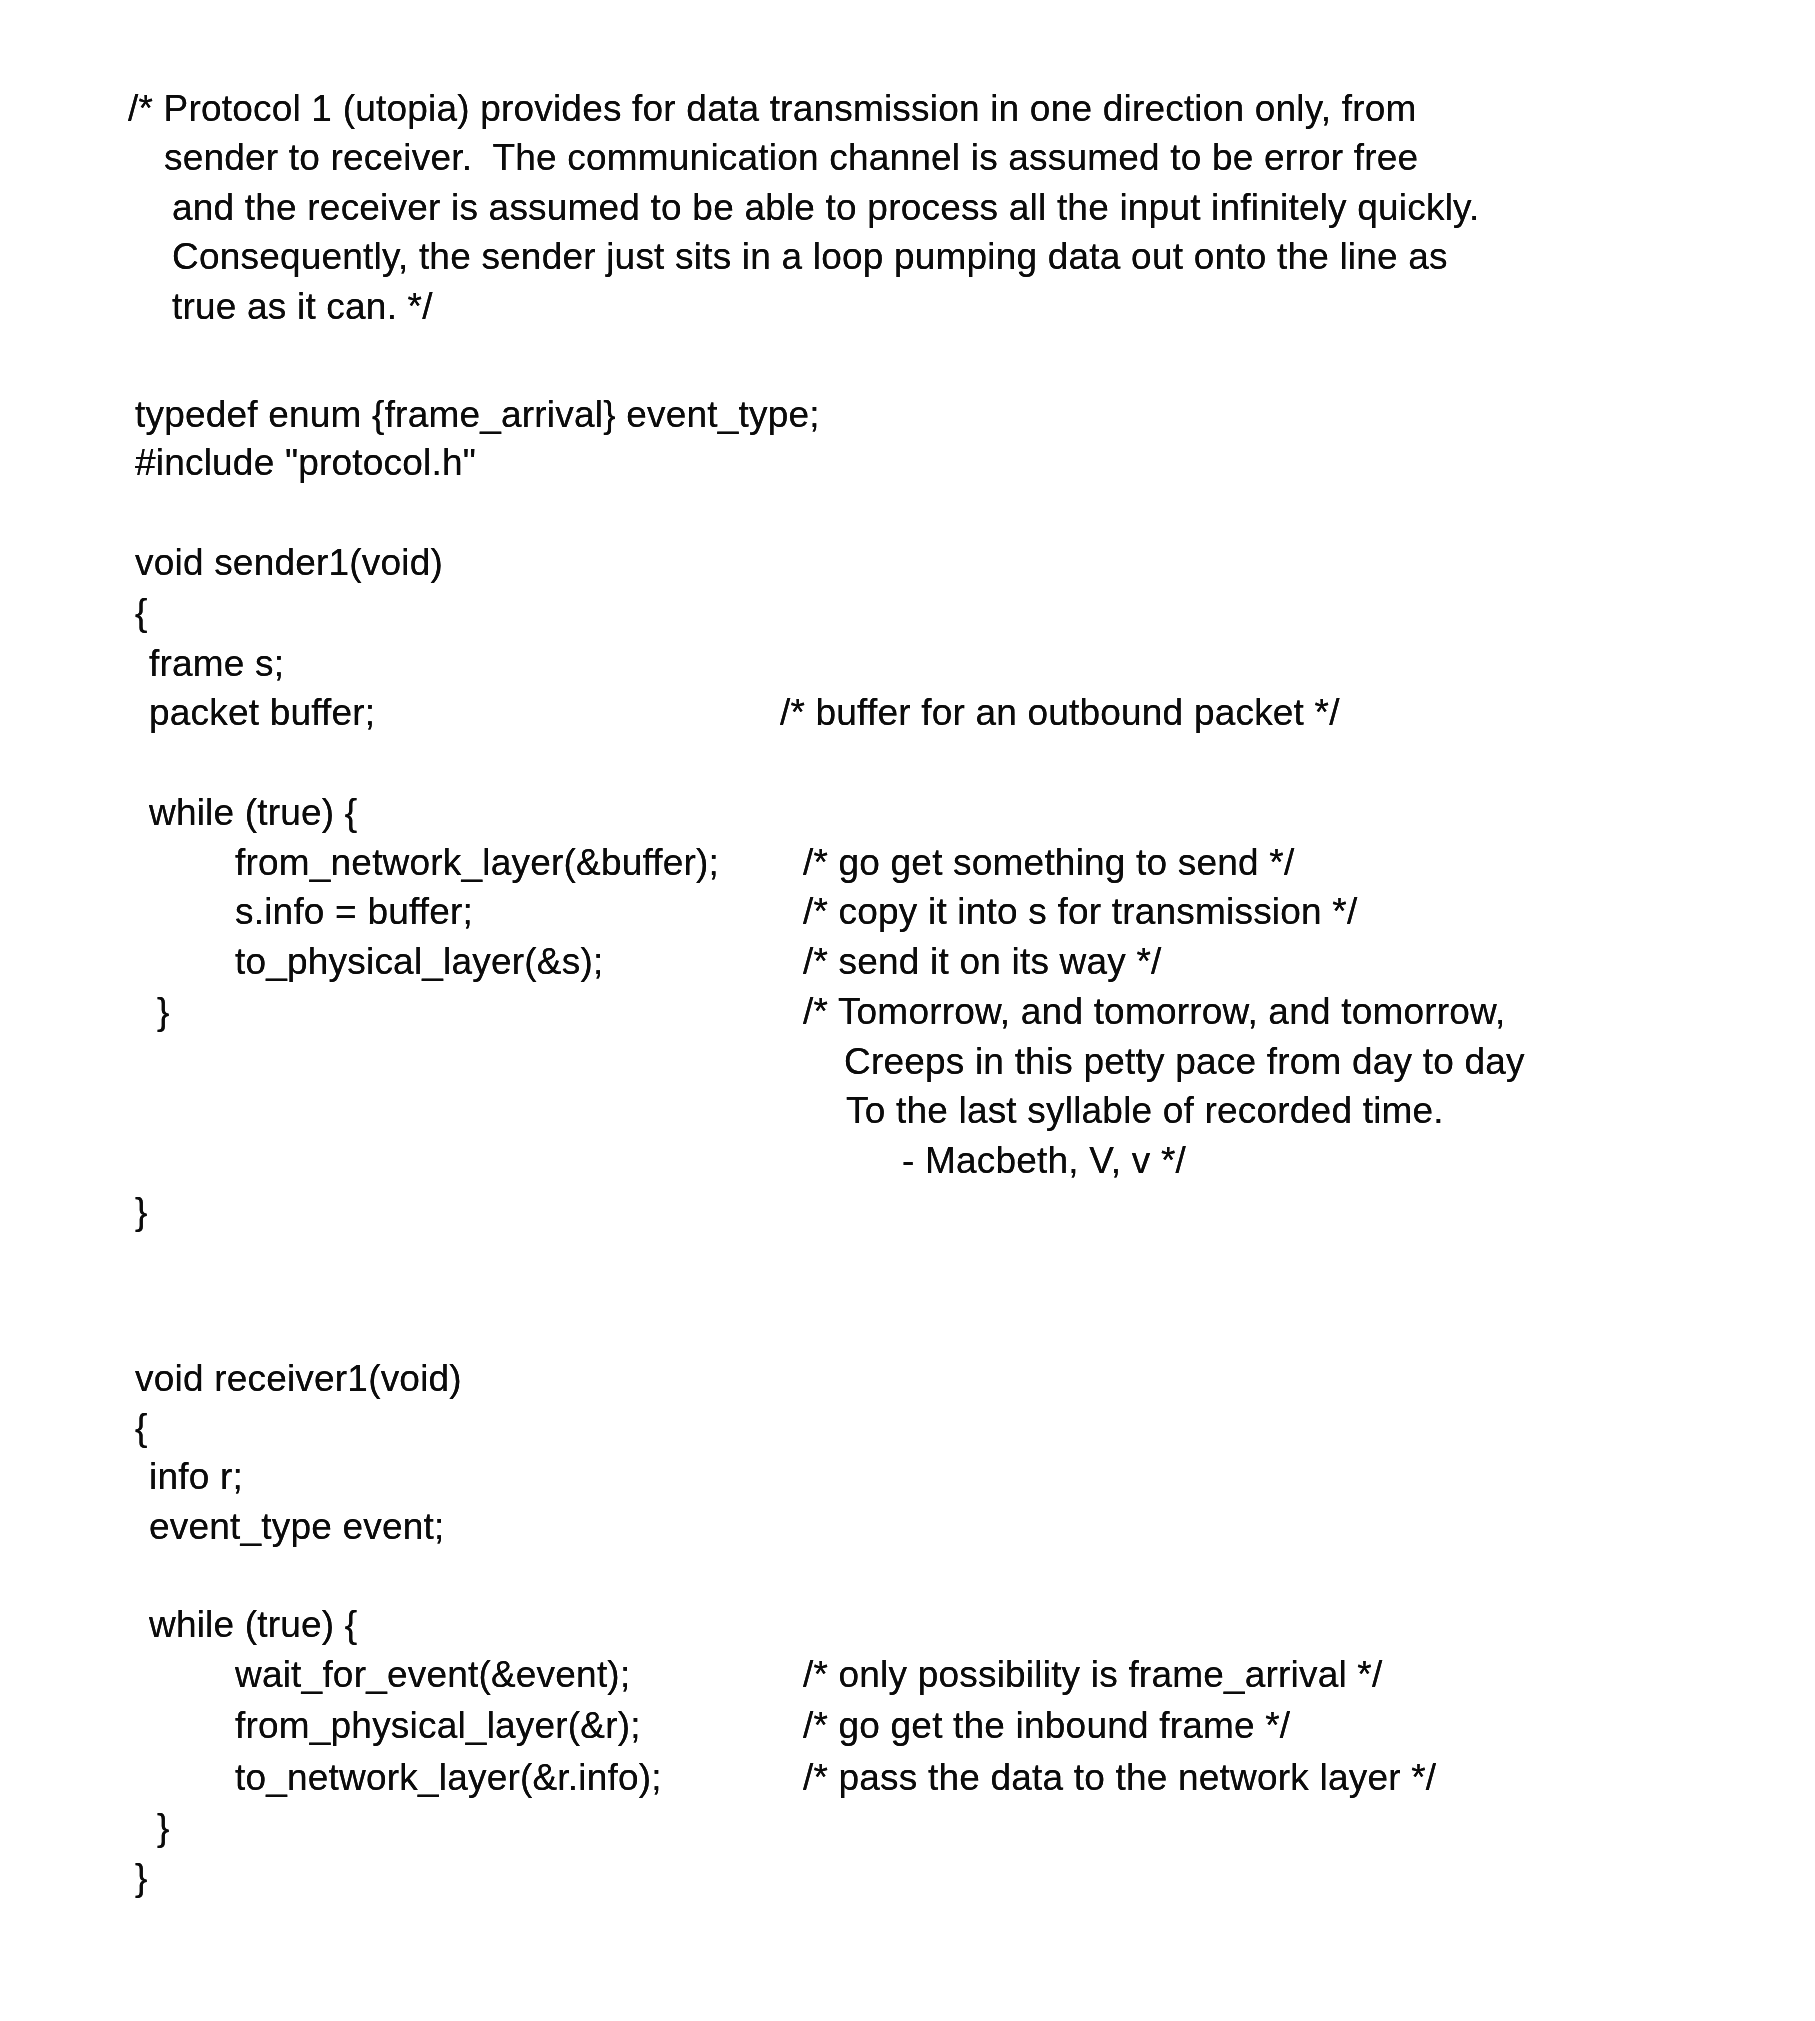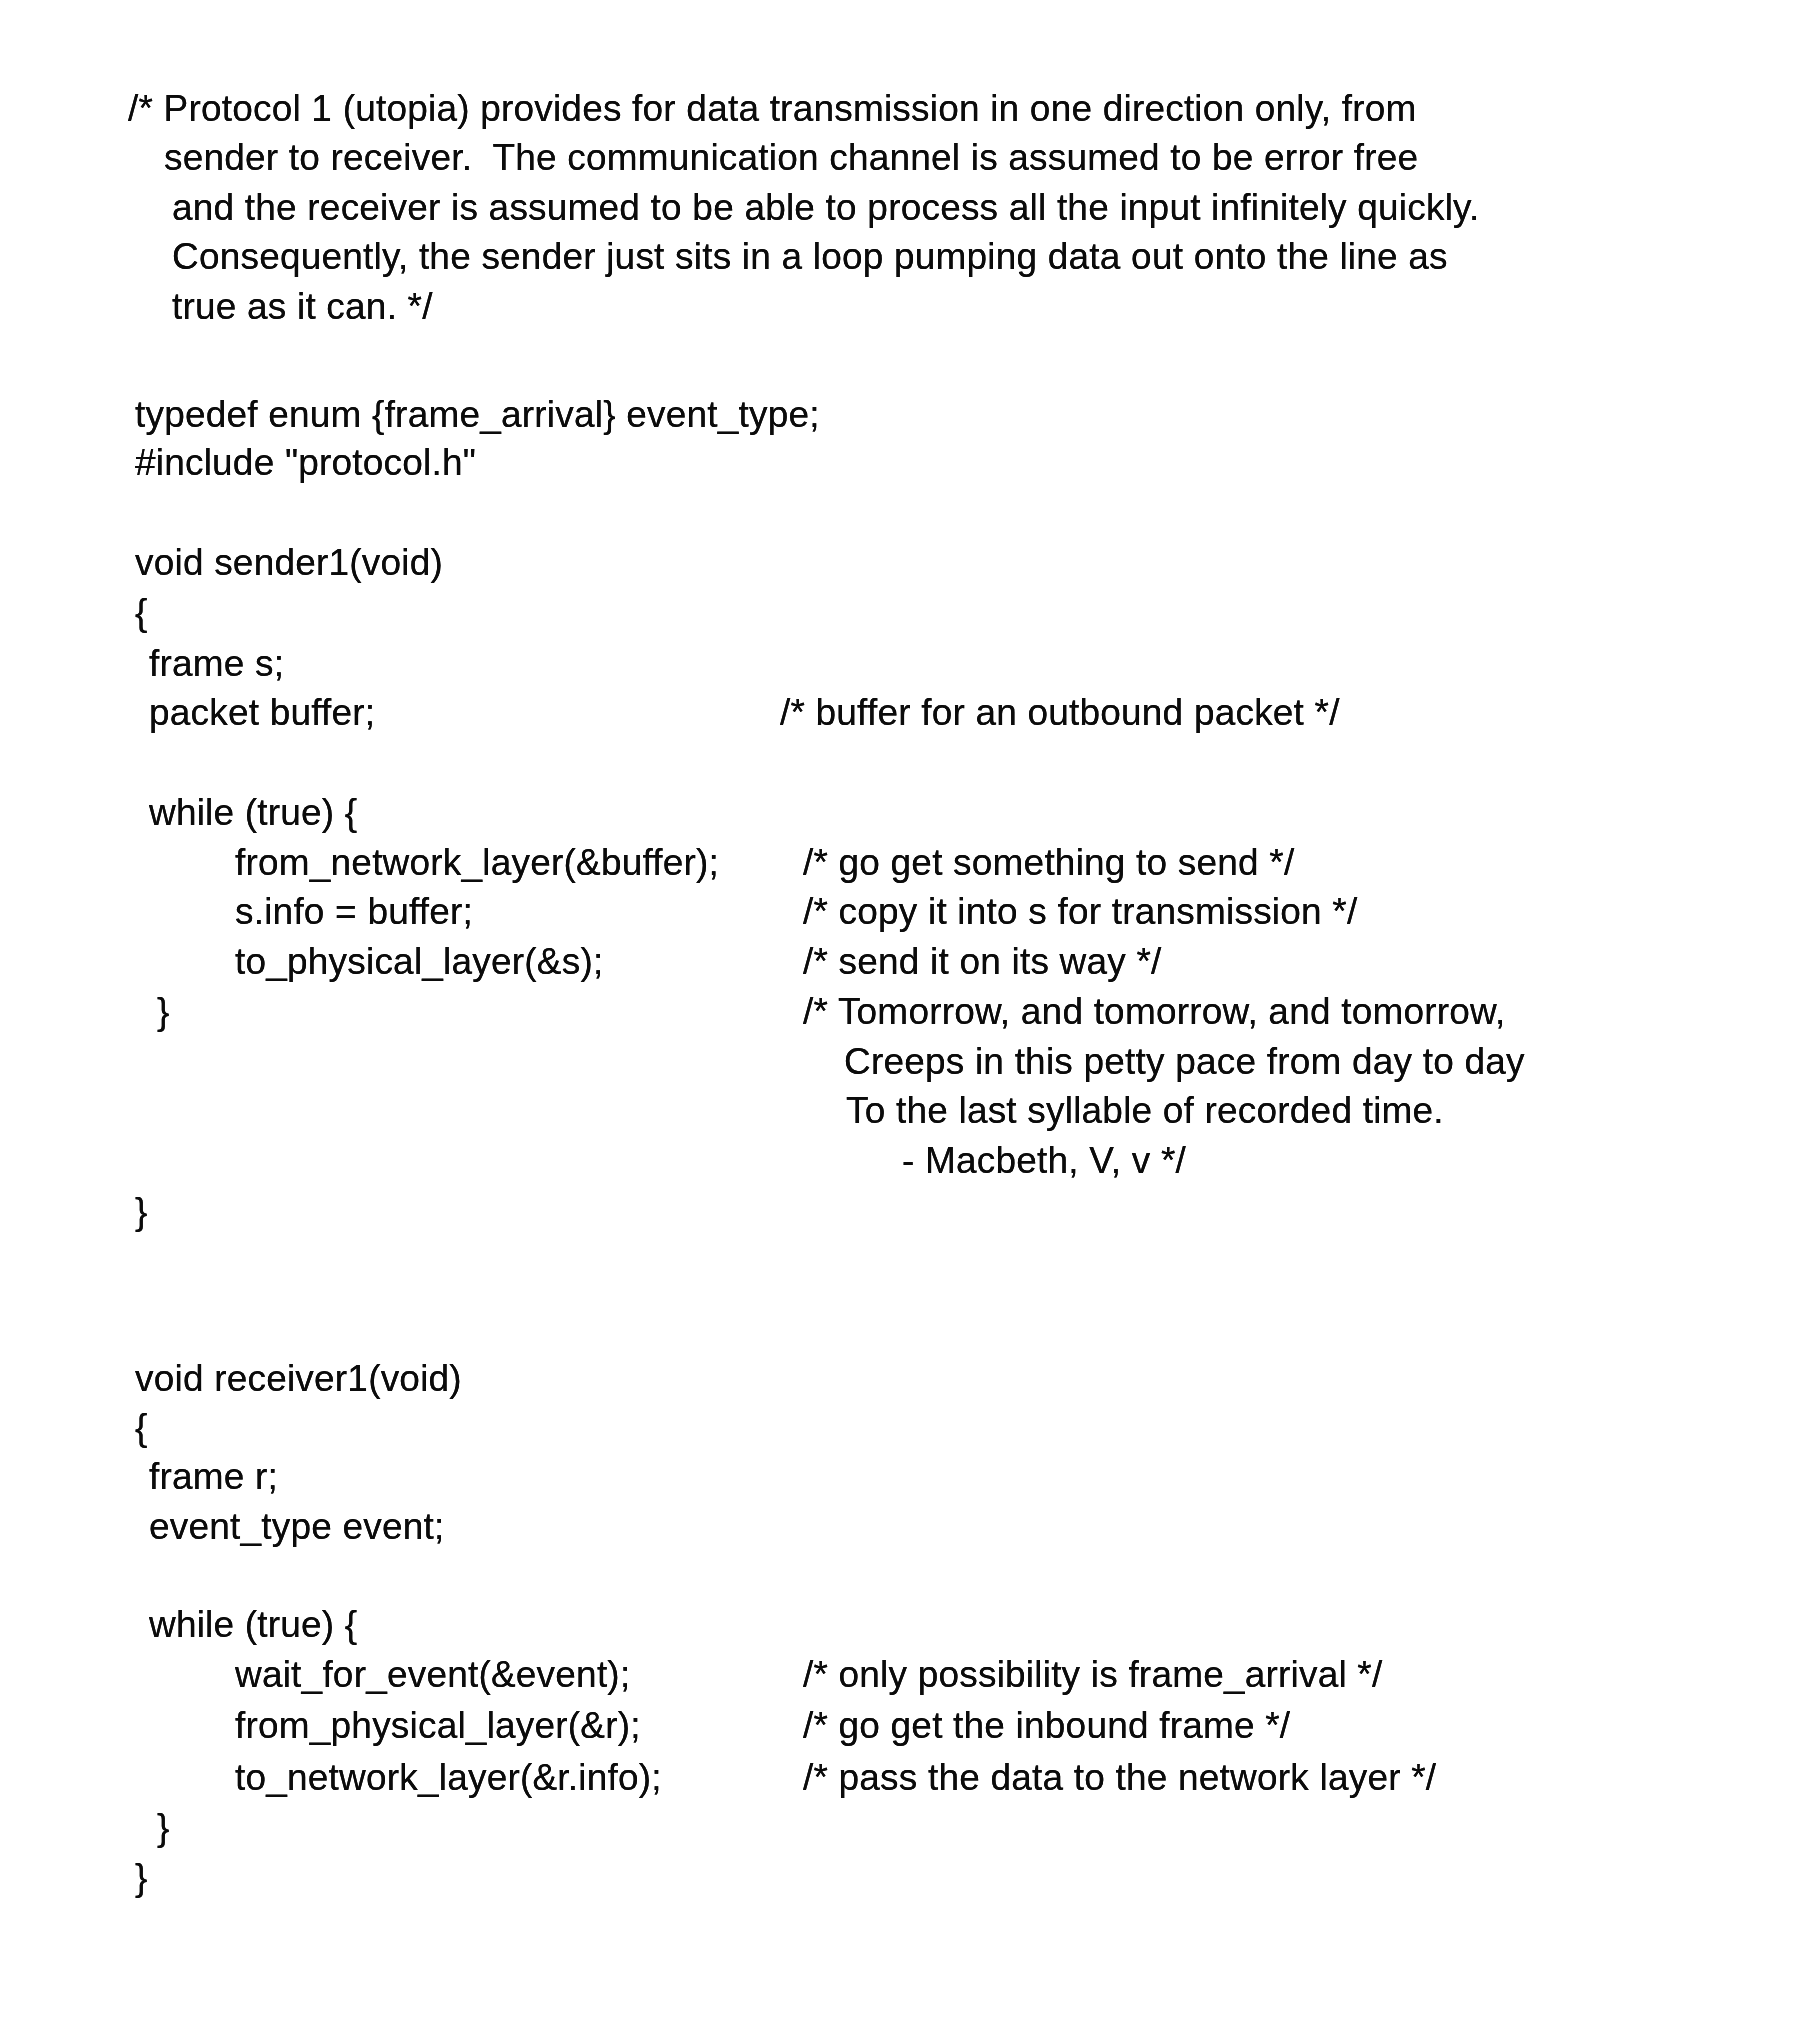--- a/index.html
+++ b/index.html
@@ -101,21 +101,21 @@
     <div class="code-line" style="top: 1187px;">
       <span class="code-seg" style="left: 135px;">}</span>
     </div>
     <div class="code-line" style="top: 1354px;">
       <span class="code-seg" style="left: 135px;">void receiver1(void)</span>
     </div>
     <div class="code-line" style="top: 1403px;">
       <span class="code-seg" style="left: 135px;">{</span>
     </div>
     <div class="code-line" style="top: 1452px;">
-      <span class="code-seg" style="left: 149px;">frame r;</span>
+      <span class="code-seg" style="left: 149px;">info r;</span>
     </div>
     <div class="code-line" style="top: 1502px;">
       <span class="code-seg" style="left: 149px;">event_type event;</span>
     </div>
     <div class="code-line" style="top: 1600px;">
       <span class="code-seg" style="left: 149px;">while (true) {</span>
     </div>
     <div class="code-line" style="top: 1650px;">
       <span class="code-seg" style="left: 235px;">wait_for_event(&amp;event);</span>
       <span class="code-seg" style="left: 803px;">/* only possibility is frame_arrival */</span>

